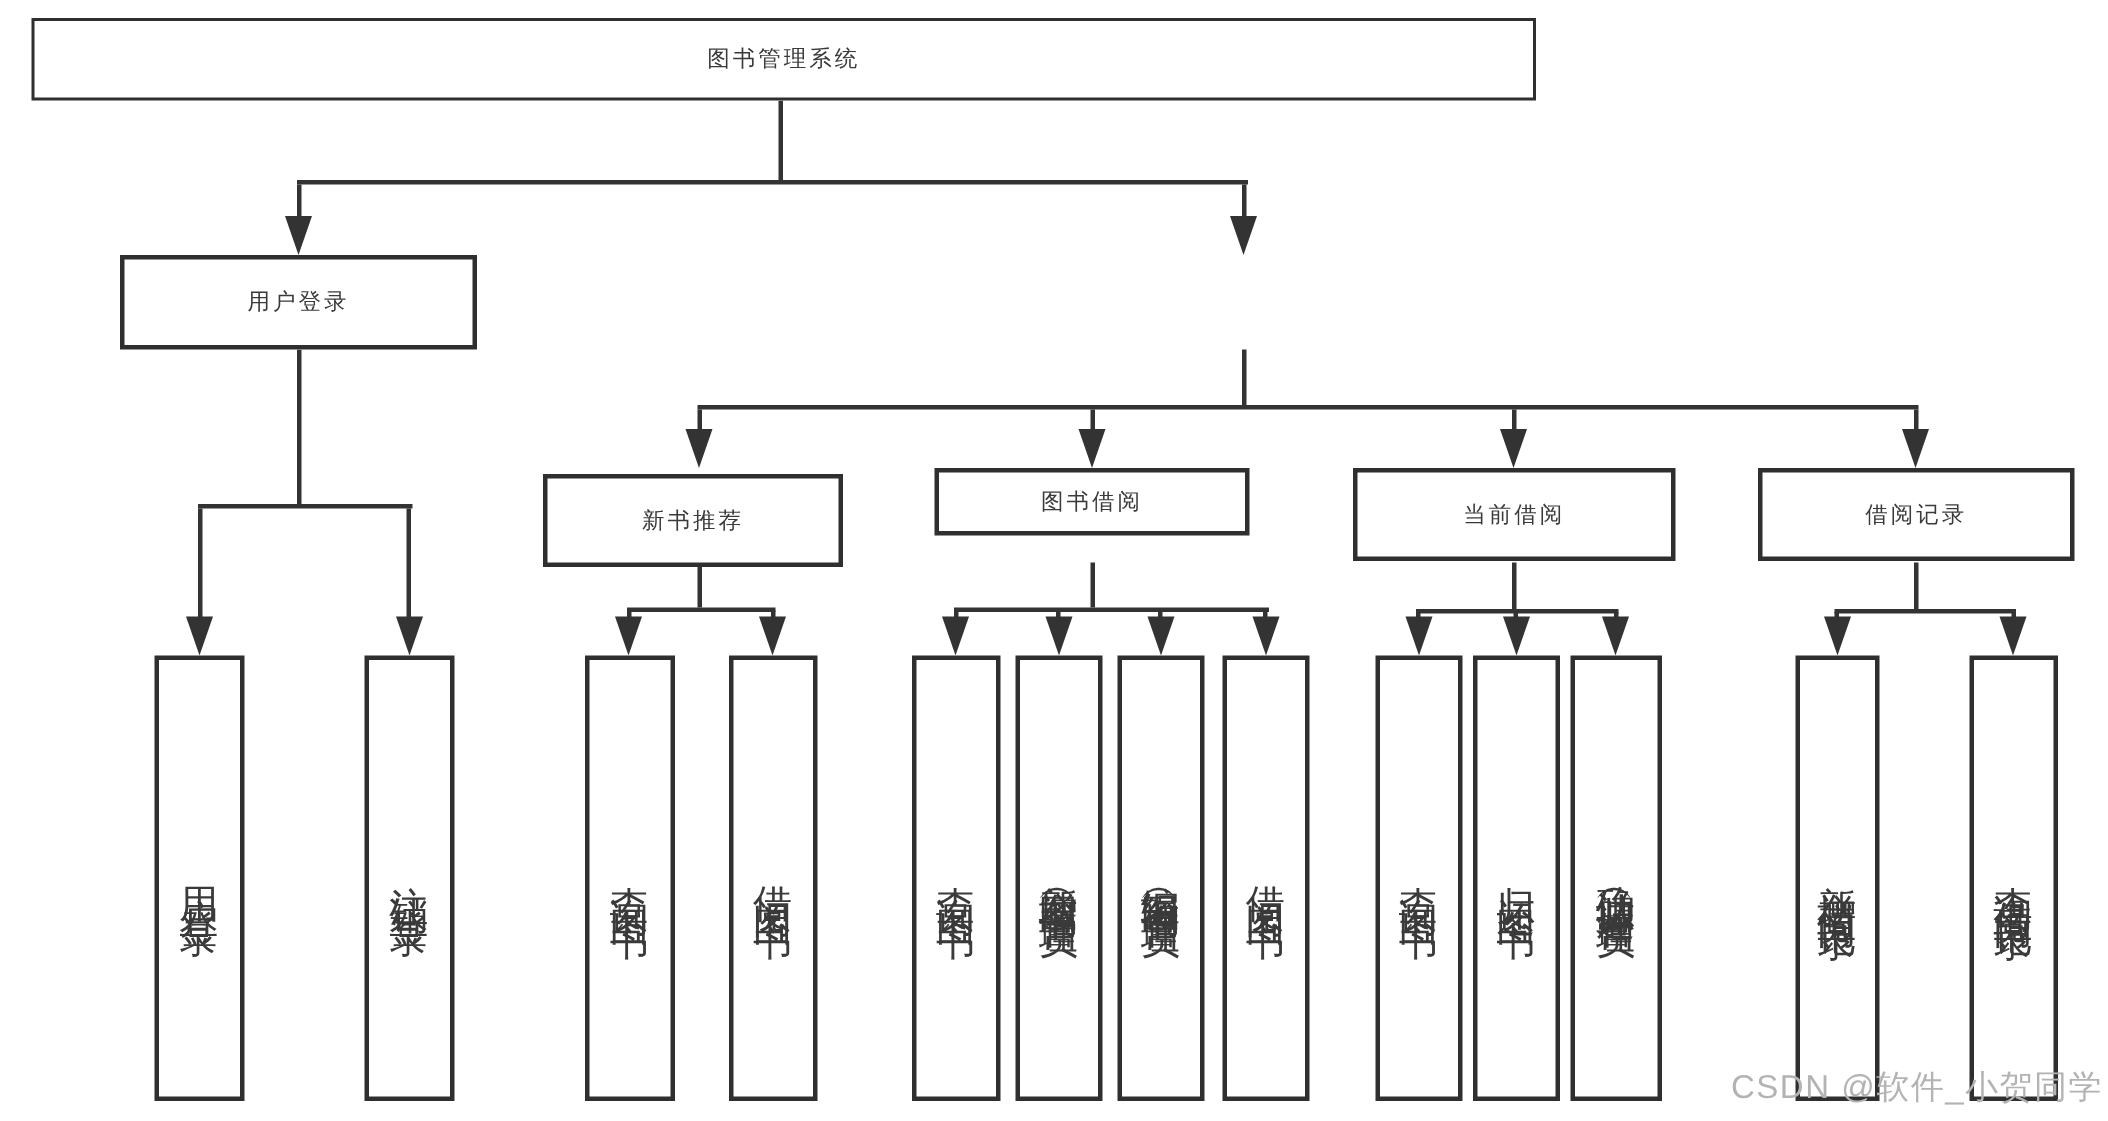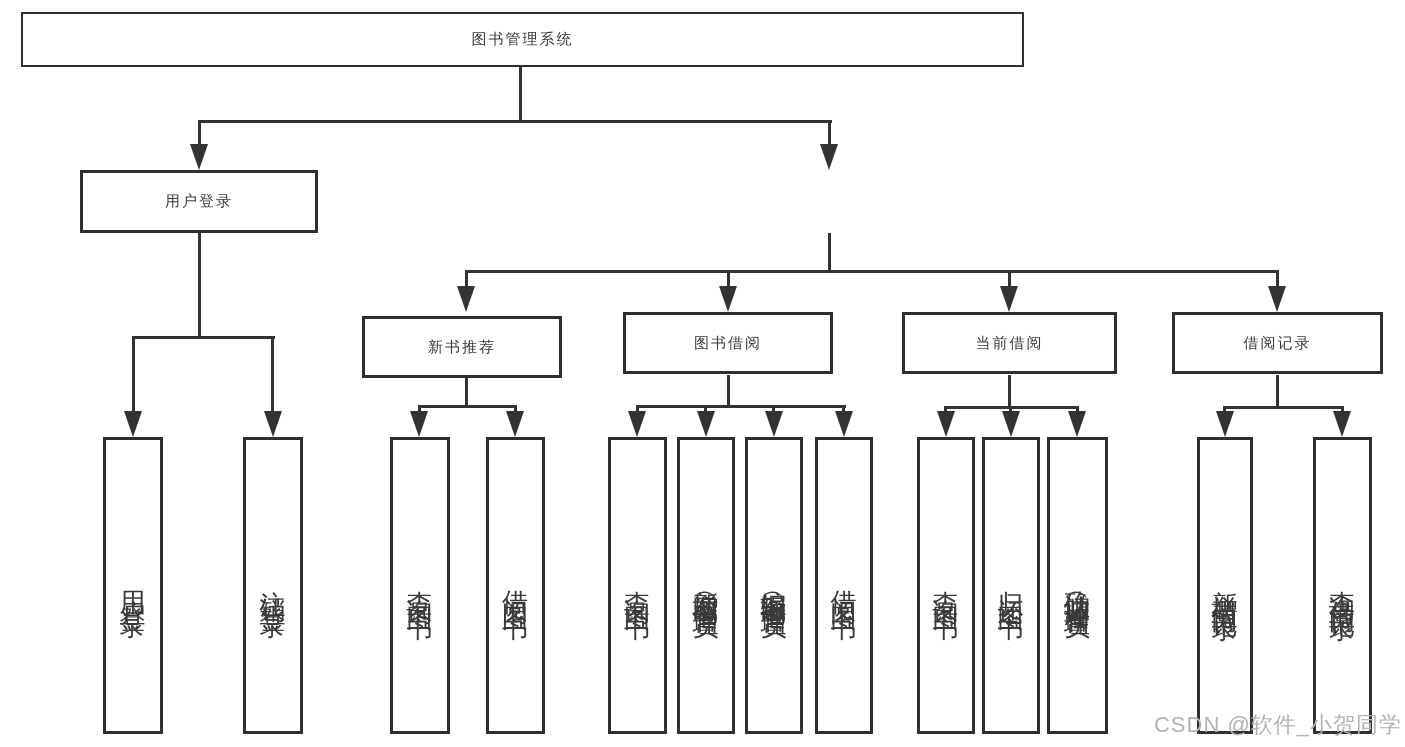--- a/index.html
+++ b/index.html
@@ -54,21 +54,21 @@
   <div class="vline" style="left:1008px;top:273px;width:3px;height:16px;"></div>
   <div class="vline" style="left:1276px;top:273px;width:3px;height:16px;"></div>
   <div class="arrow" style="left:457px;top:286px;"></div>
   <div class="arrow" style="left:719px;top:286px;"></div>
   <div class="arrow" style="left:1000px;top:286px;"></div>
   <div class="arrow" style="left:1268px;top:286px;"></div>
 
   <div class="box" style="left:362px;top:316px;width:200px;height:62px;">
     <span class="hlabel">新书推荐</span>
   </div>
-  <div class="box" style="left:623px;top:312px;width:210px;height:62px;">
+  <div class="box" style="left:623px;top:312px;width:210px;height:45px;">
     <span class="hlabel">图书借阅</span>
   </div>
   <div class="box" style="left:1172px;top:312px;width:211px;height:62px;">
     <span class="hlabel">借阅记录</span>
   </div>
   <div class="box" style="left:902px;top:312px;width:215px;height:62px;">
     <span class="hlabel">当前借阅</span>
   </div>
 
   <div class="vline" style="left:465px;top:375px;width:3px;height:30px;"></div>

